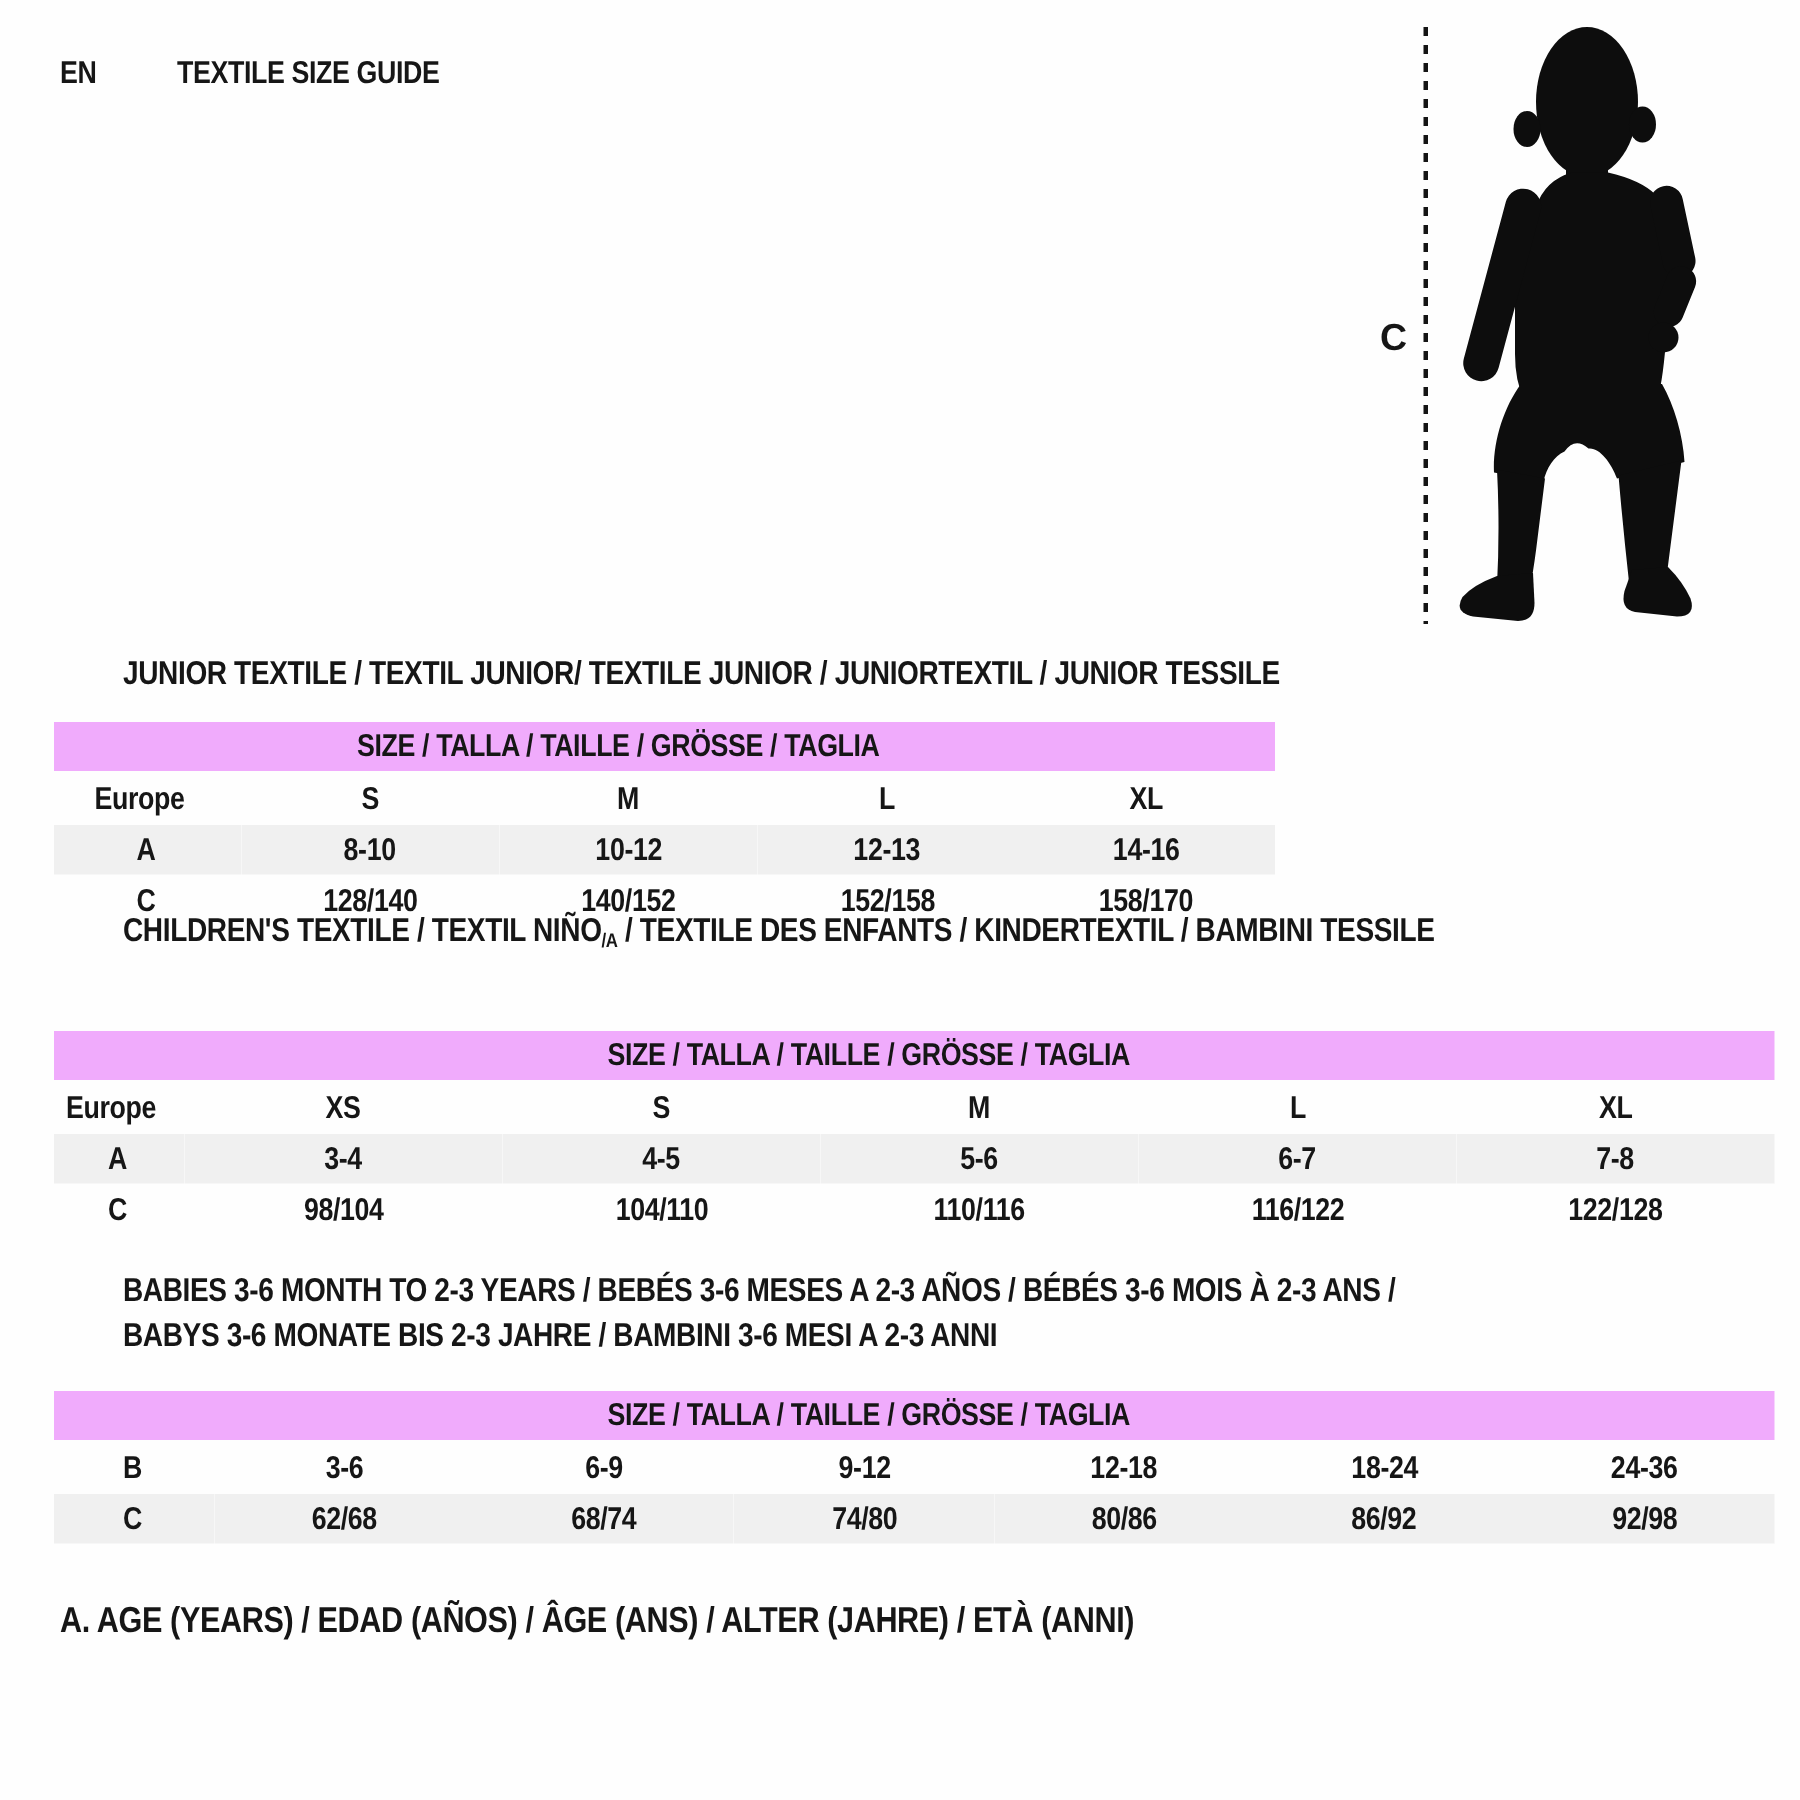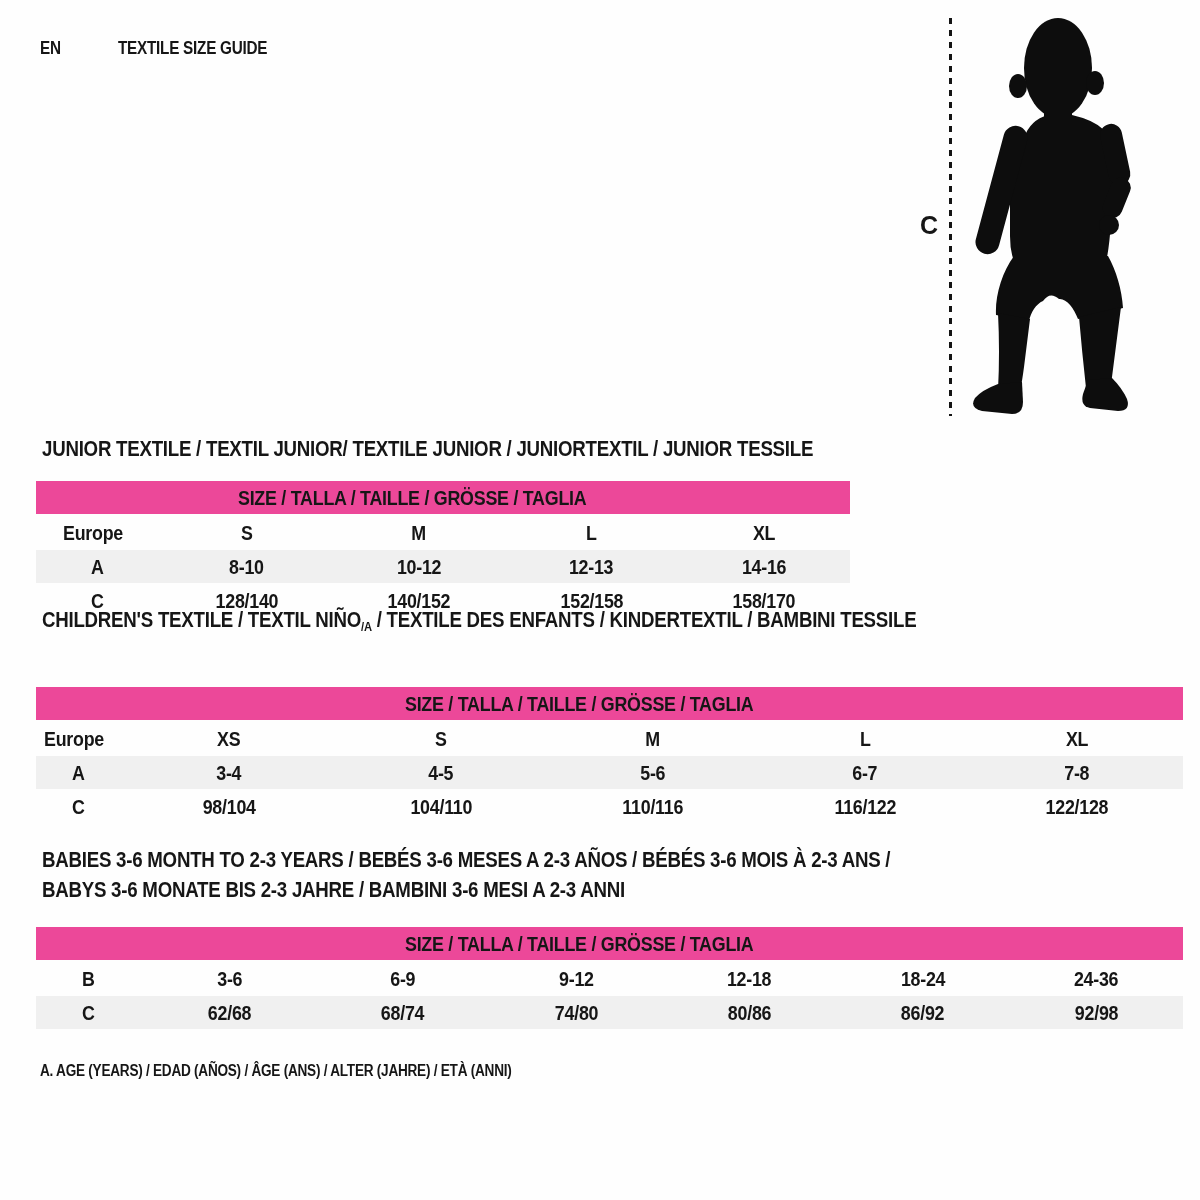--- a/index.html
+++ b/index.html
@@ -8,41 +8,41 @@
     background:#fefefe;color:#161616;
     font-family:"Liberation Sans",sans-serif;font-weight:700;
   }
   .abs{position:absolute;}
   
   .cx{display:inline-block;transform:scaleX(0.85);transform-origin:50% 50%;
       letter-spacing:-0.3px;white-space:nowrap;}
   .cx.l{transform-origin:0 50%;}
   
   .lang-block{left:40px;top:31px;}
-  .lang-row{display:flex;height:35.7px;align-items:center;font-size:18px;}
+  .lang-row{display:flex;height:35.7px;align-items:center;font-size:21px;}
   .lang-code{width:78px;flex:0 0 78px;}
   
   .dash-line{left:949px;top:18px;width:3px;height:398px;
     background:repeating-linear-gradient(to bottom,#141414 0 6px,transparent 6px 12px);}
   .c-marker{left:920px;top:211px;font-size:25px;}
   .fig{left:962px;top:12px;}
   
-  .sec-title{font-size:22px;line-height:23px;}
+  .sec-title{font-size:22px;line-height:23px;margin-left:40px;}
   .subtxt{font-size:0.6em;position:relative;top:4px;}
   
   table.size-table{border-collapse:collapse;table-layout:fixed;position:absolute;}
   table.size-table td{height:33px;font-size:21px;text-align:center;padding:0;
     vertical-align:middle;overflow:hidden;}
-  td.band-cell{background:#ec4899;height:30px;text-align:left;padding-left:7px;
+  td.band-cell{background:#f0abfc;height:30px;text-align:left;padding-left:7px;
     font-size:22px;border-bottom:2px solid #fefefe;}
   td.lbl{text-align:left;padding-left:7px;}
   tr.alt td{background:#f0f0f0;border-top:1px solid #fefefe;border-bottom:1px solid #fefefe;}
   
   .legend{left:40px;top:1062px;}
-  .legend-row{height:37.5px;display:flex;font-size:16px;}
+  .legend-row{height:37.5px;display:flex;align-items:center;font-size:24px;}
 </style>
 </head>
 <body>
 
 <div class="abs lang-block">
   <div class="lang-row">
     <span class="lang-code"><span class="cx l">EN</span></span>
     <span class="cx l">TEXTILE SIZE GUIDE</span>
   </div>
 </div>

